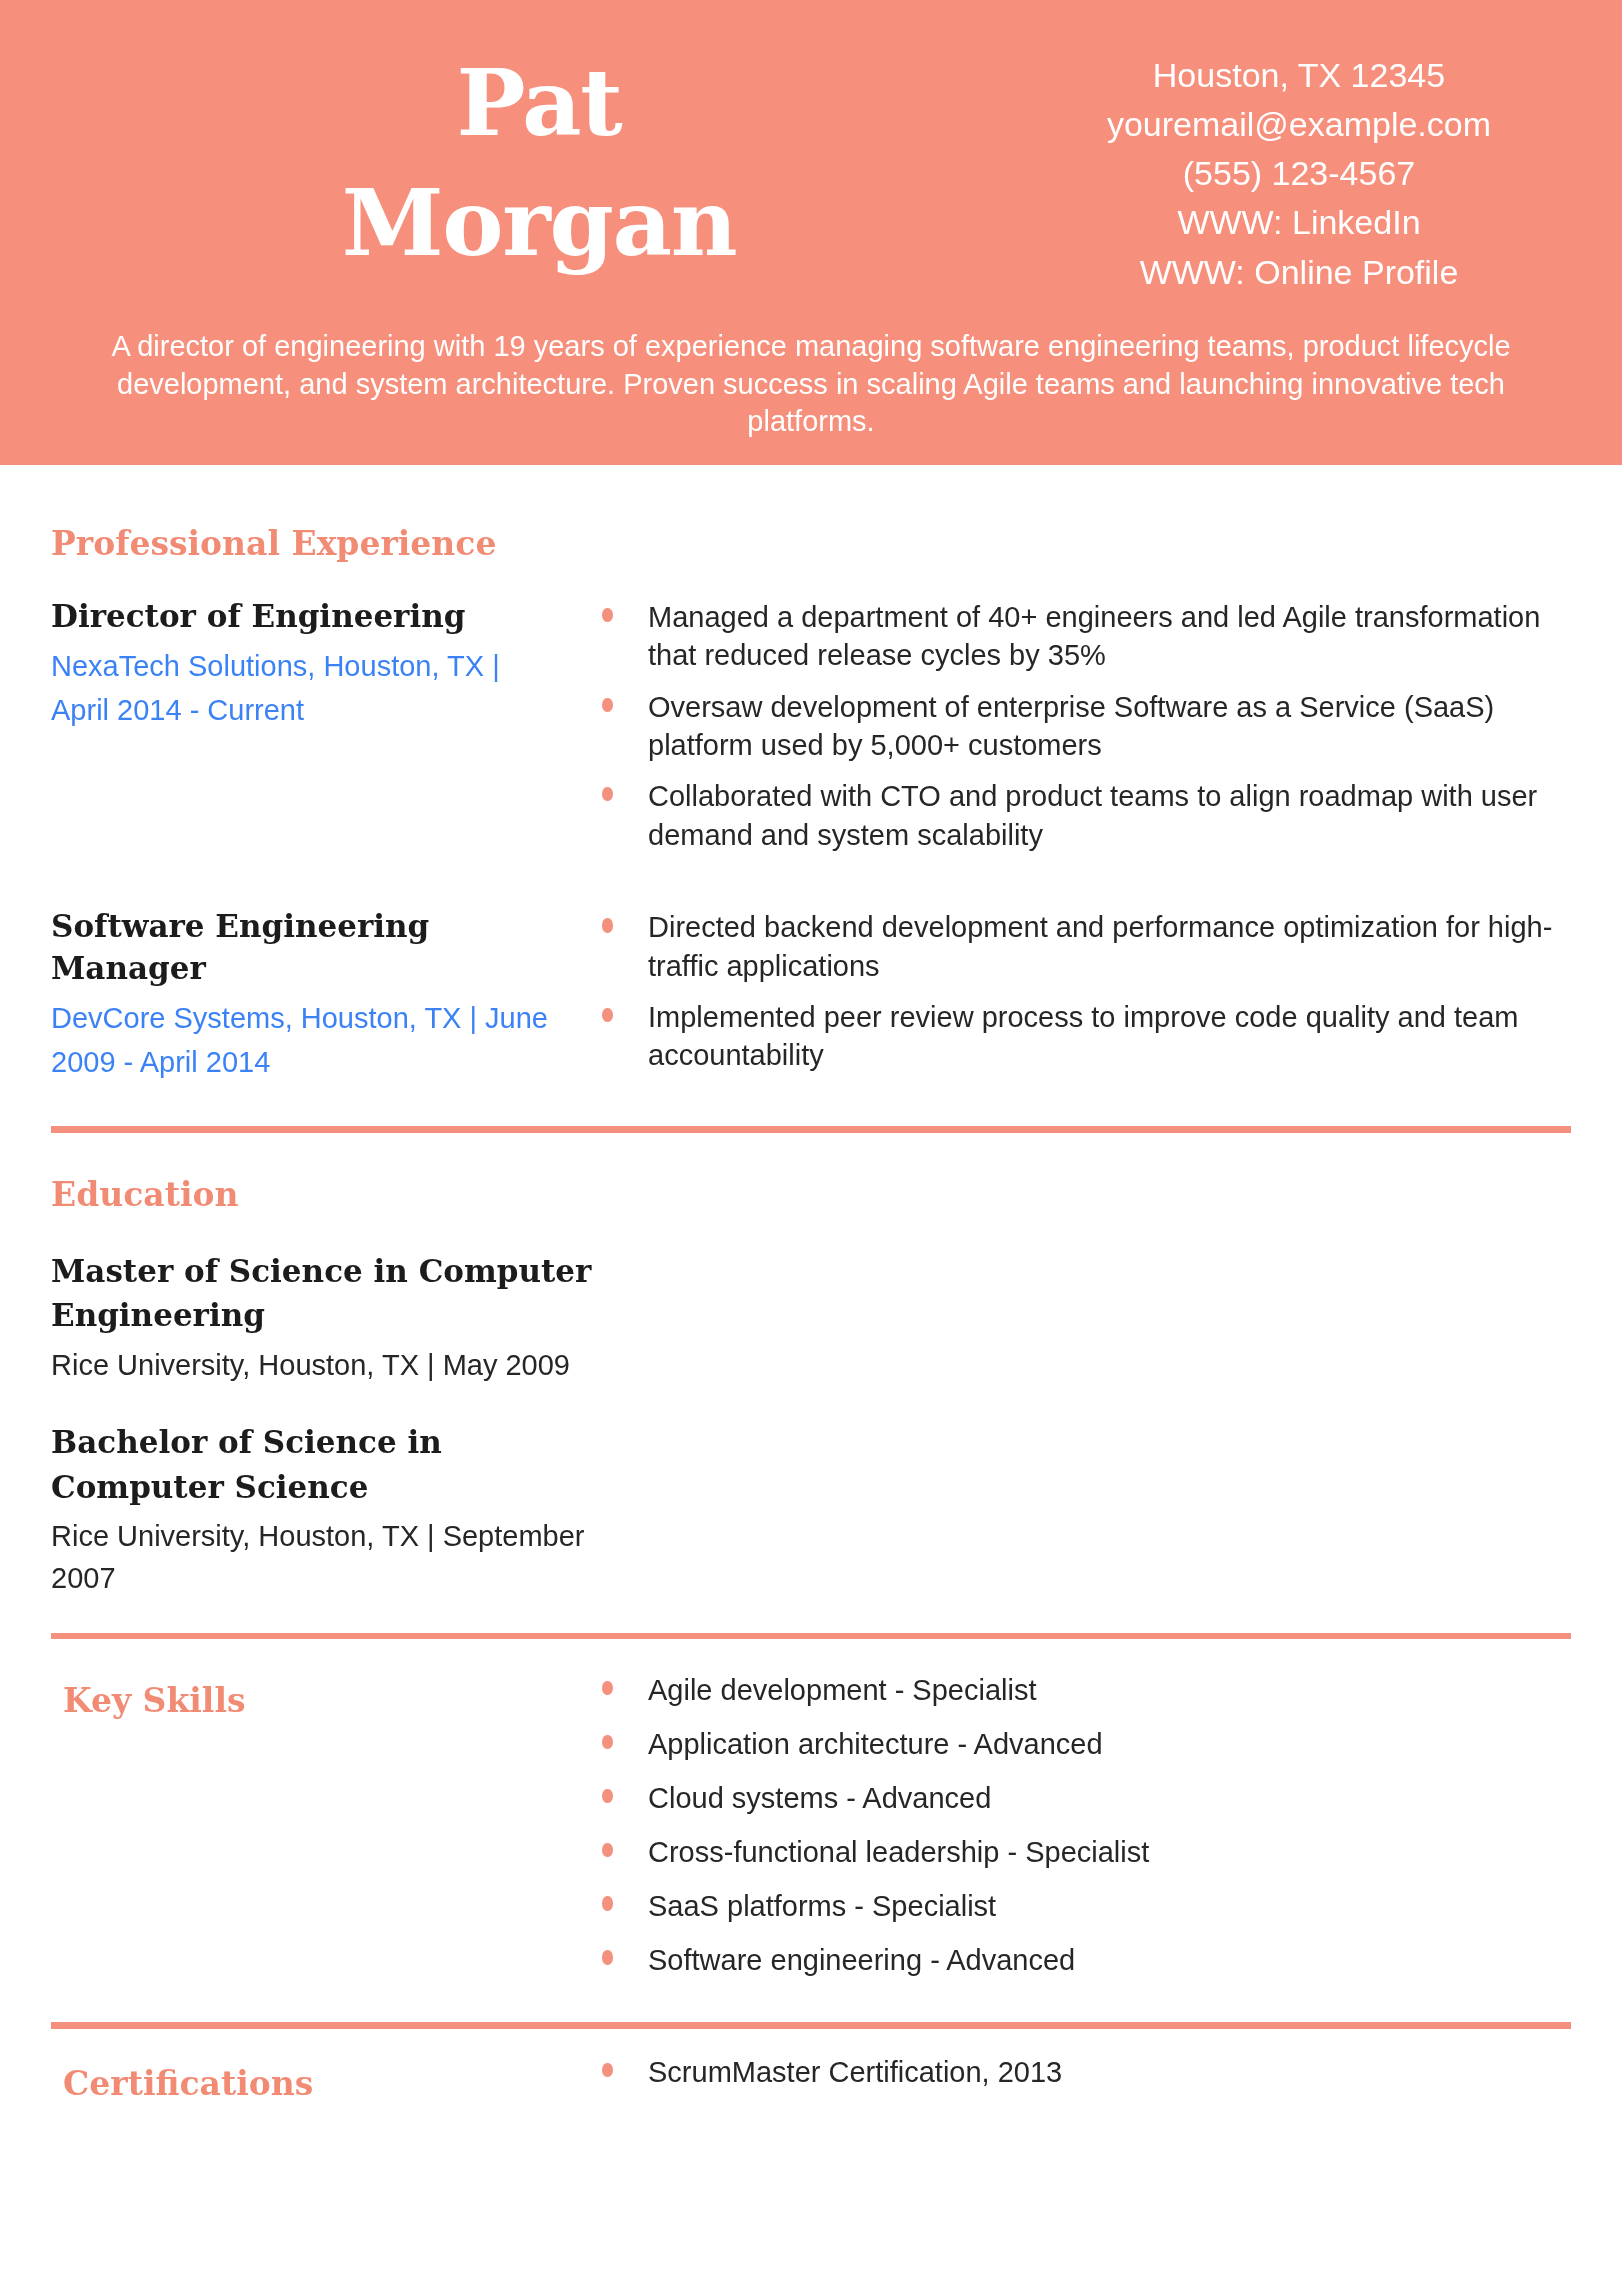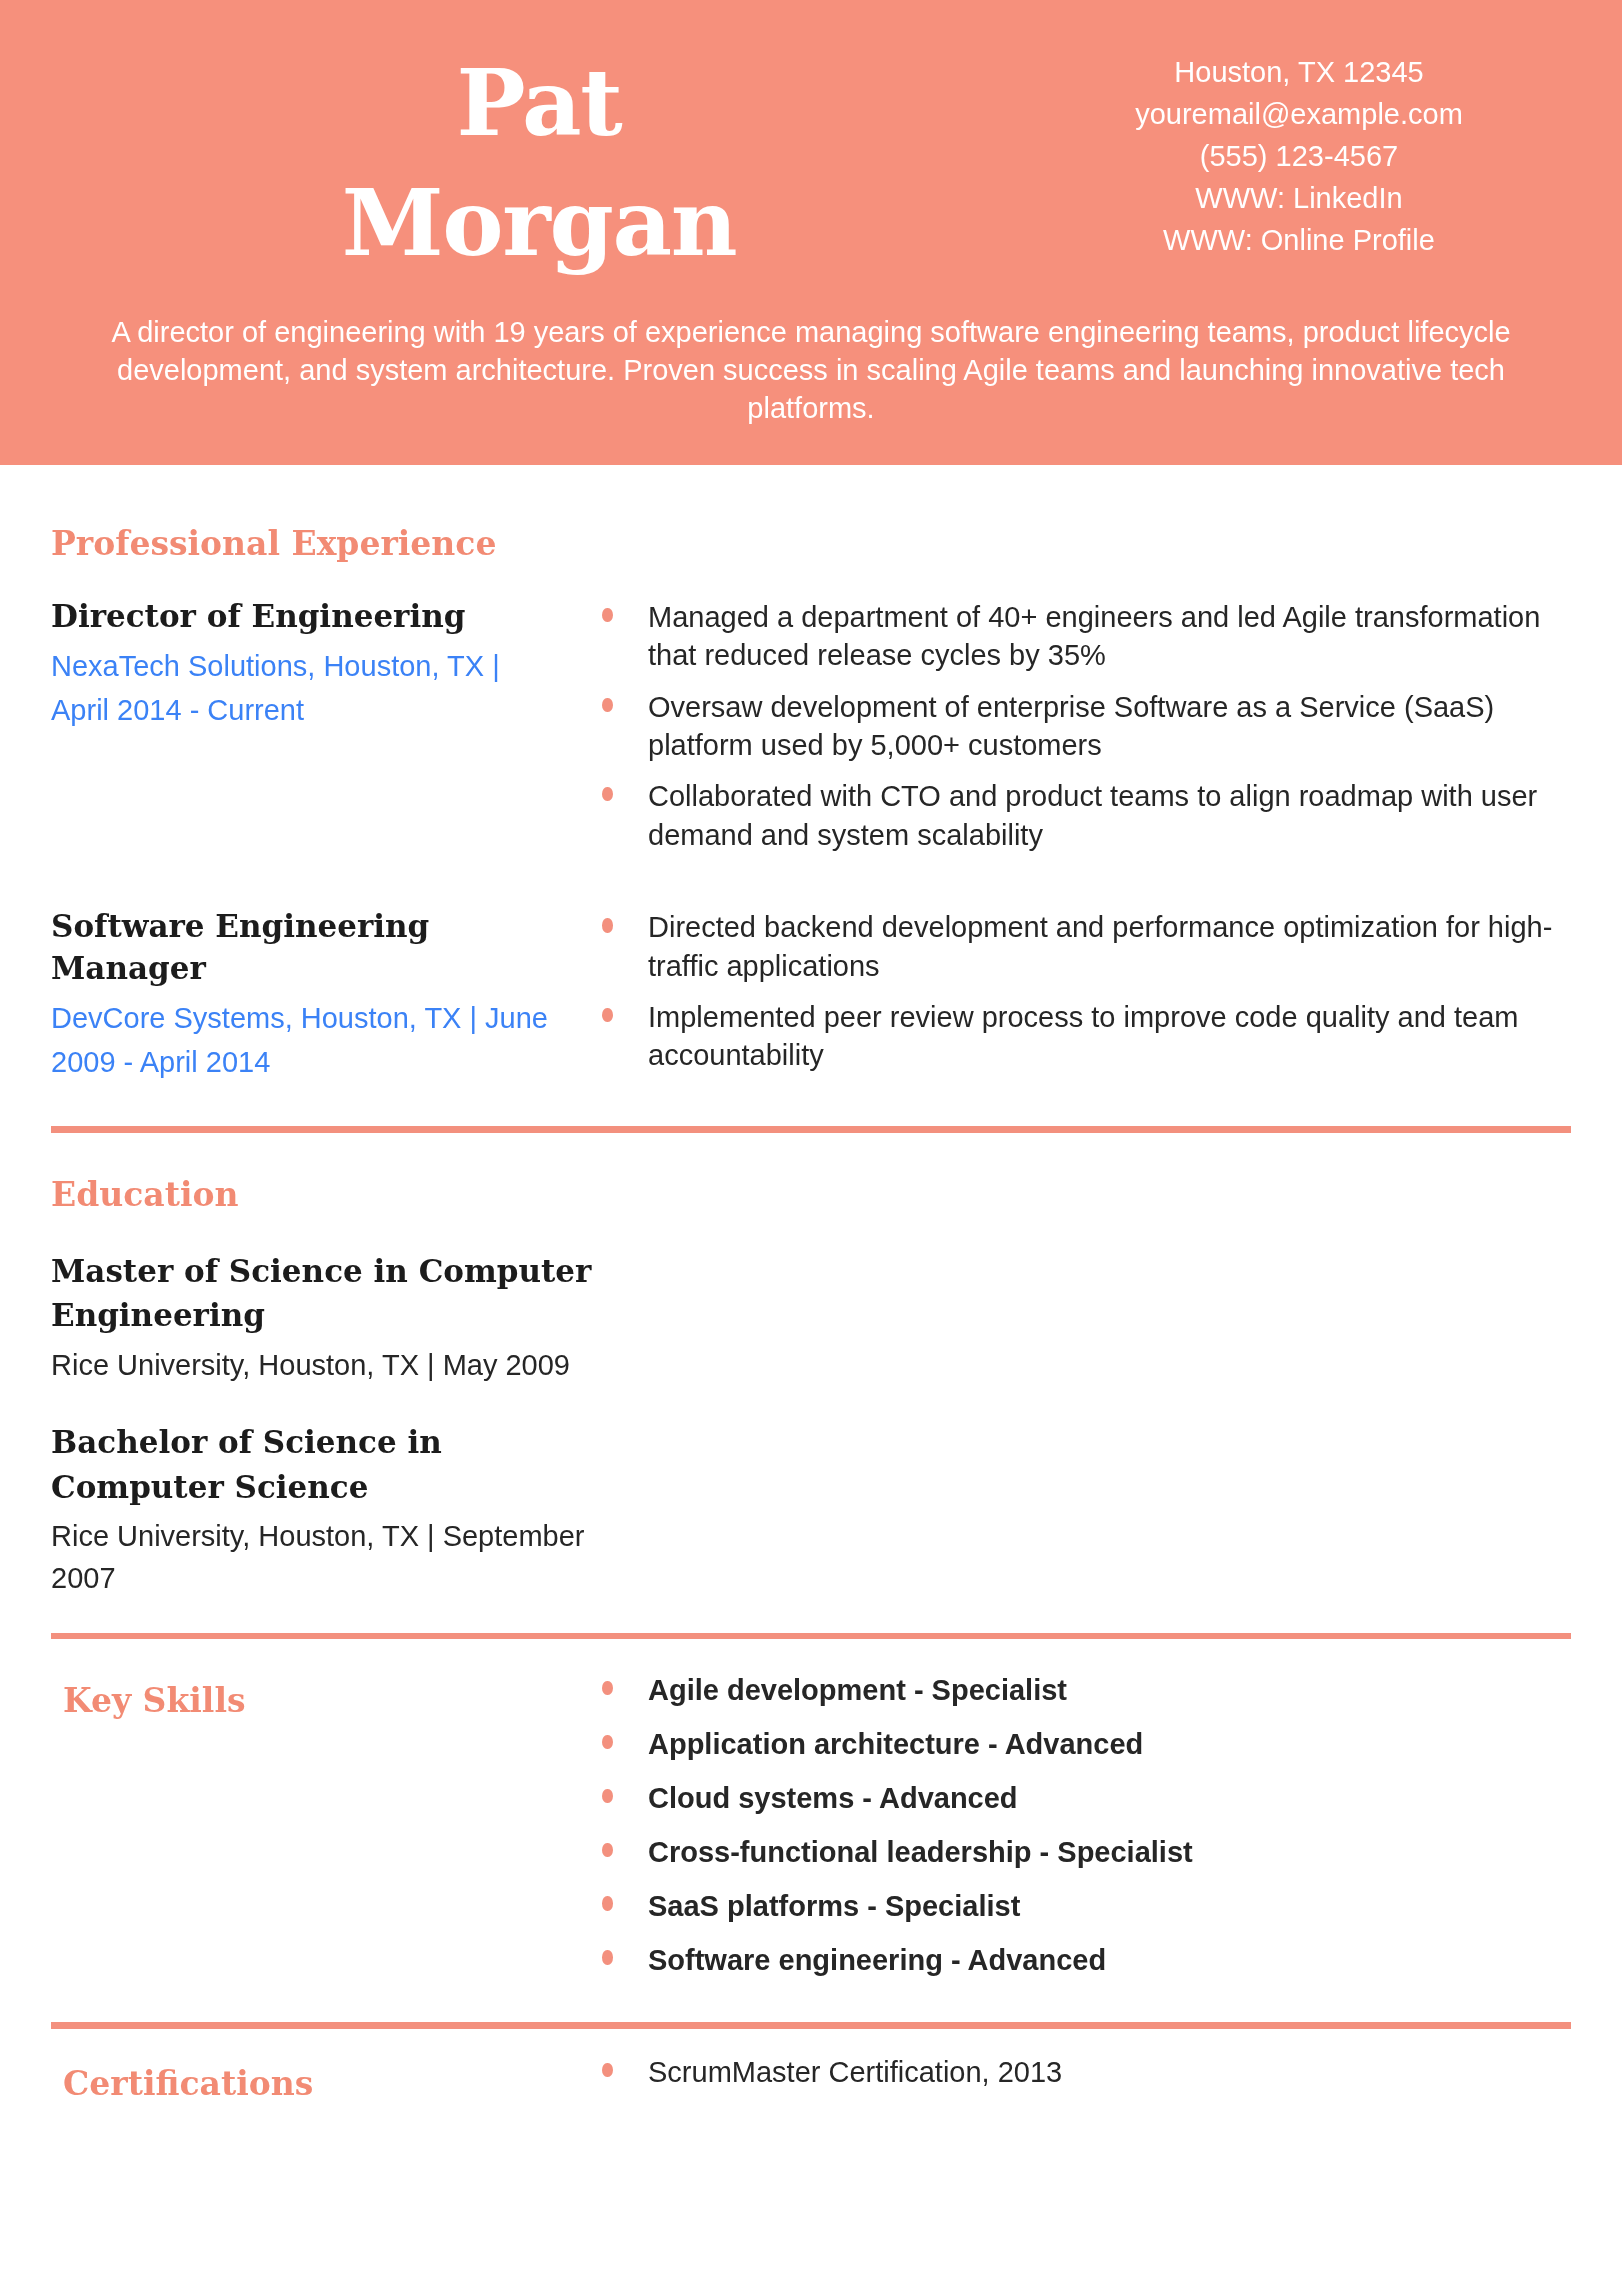--- a/index.html
+++ b/index.html
@@ -34,21 +34,21 @@
     font-weight:700;
     font-size:92px;
     line-height:1.3;
     white-space:pre-line;
     letter-spacing:-1.3px;
   }
   .contact{
     list-style:none;
     margin:6.5px 0 0 0;
     padding:0;
-    font-size:29px;
+    font-size:34px;
     line-height:1.45;
   }
   .summary{
     margin:31px 0 0 0;
     font-size:29px;
     line-height:1.3;
     max-width:1525px;
   }
   
   .main{padding:0 51px;}
@@ -128,21 +128,21 @@
     font-size:29px;
     line-height:1.45;
     color:#262626;
   }
   .split{
     display:grid;
     grid-template-columns:550px 1fr;
     align-items:start;
   }
   .sec-skills{margin-top:29px;}
-  .sec-skills ul.blist > li{margin-bottom:15.7px;font-weight:bold;}
+  .sec-skills ul.blist > li{margin-bottom:15.7px;}
   .sec-cert{margin-top:22px;}
   .split .sec-h{margin:12px;}
 </style>
 </head>
 <body>
 
 <div class="page">
 
   <header class="hdr">
     <div class="hdr-top">

